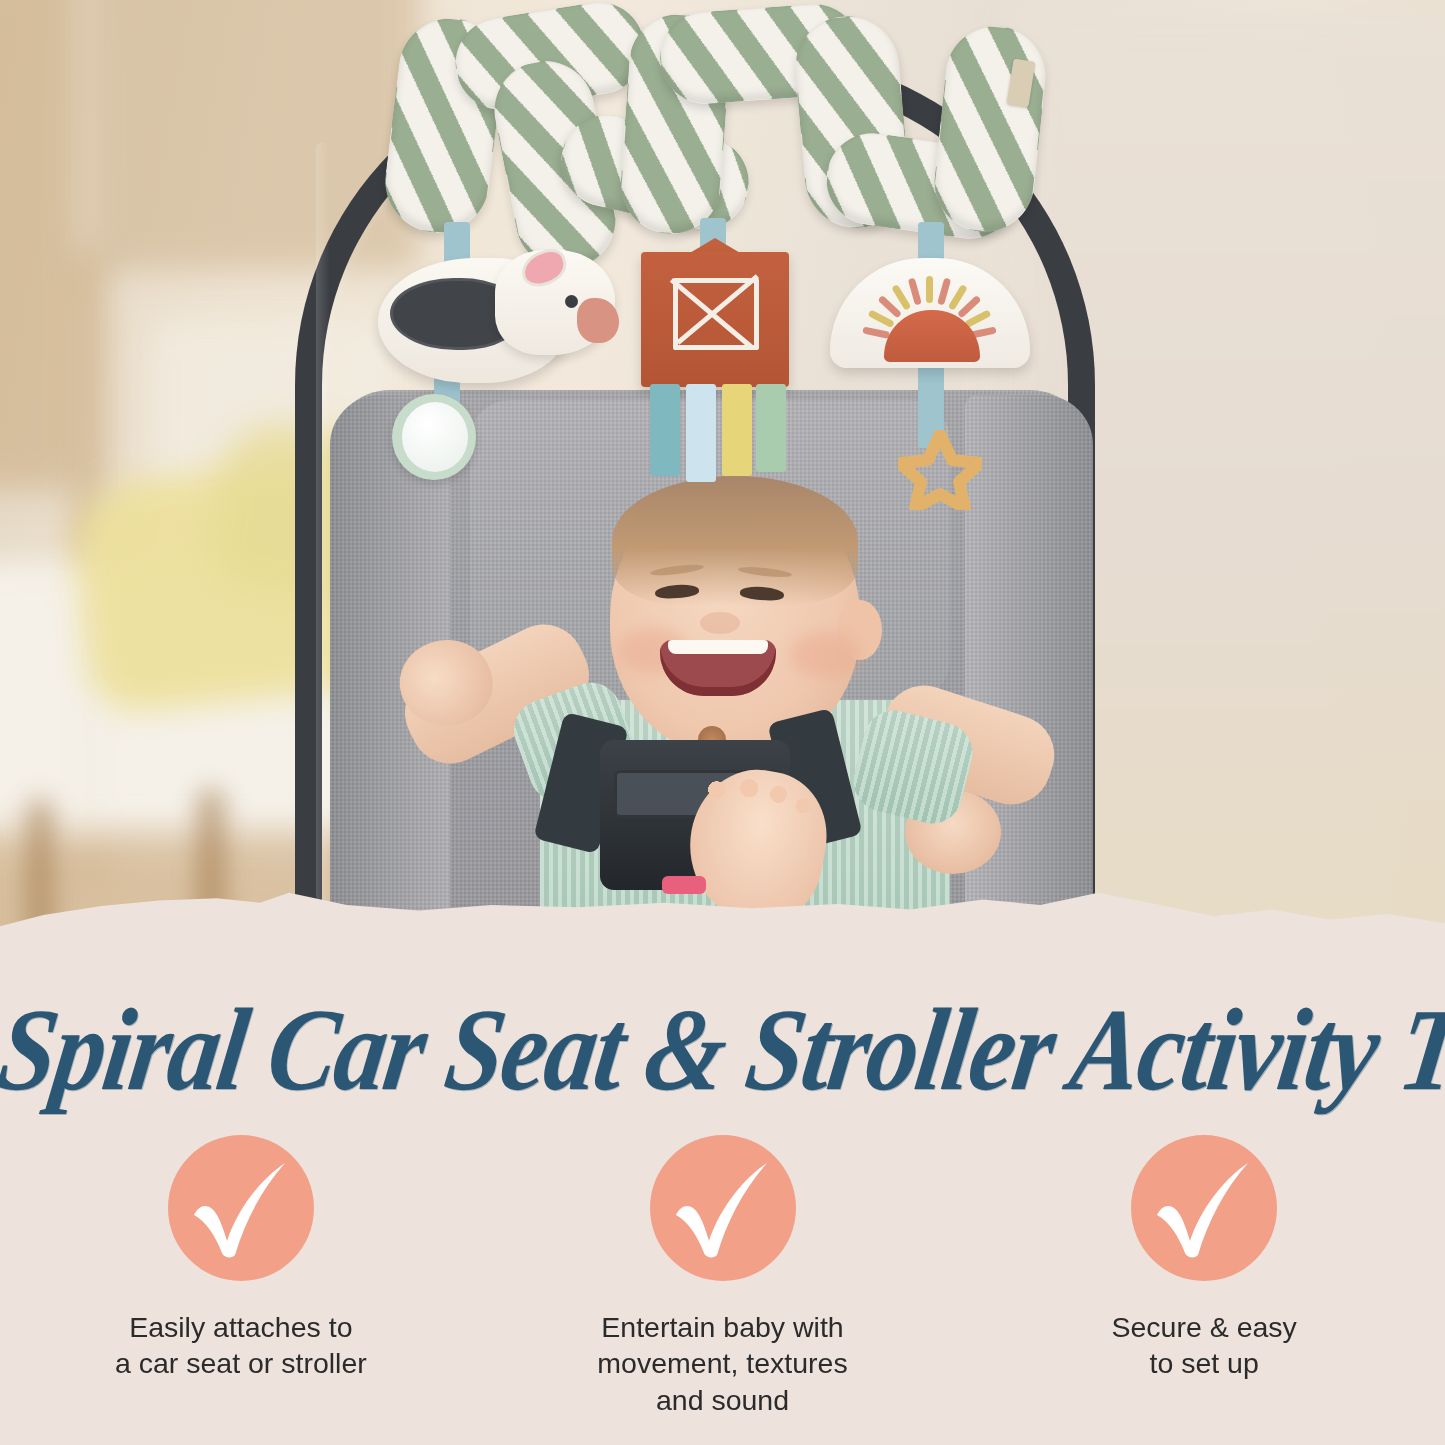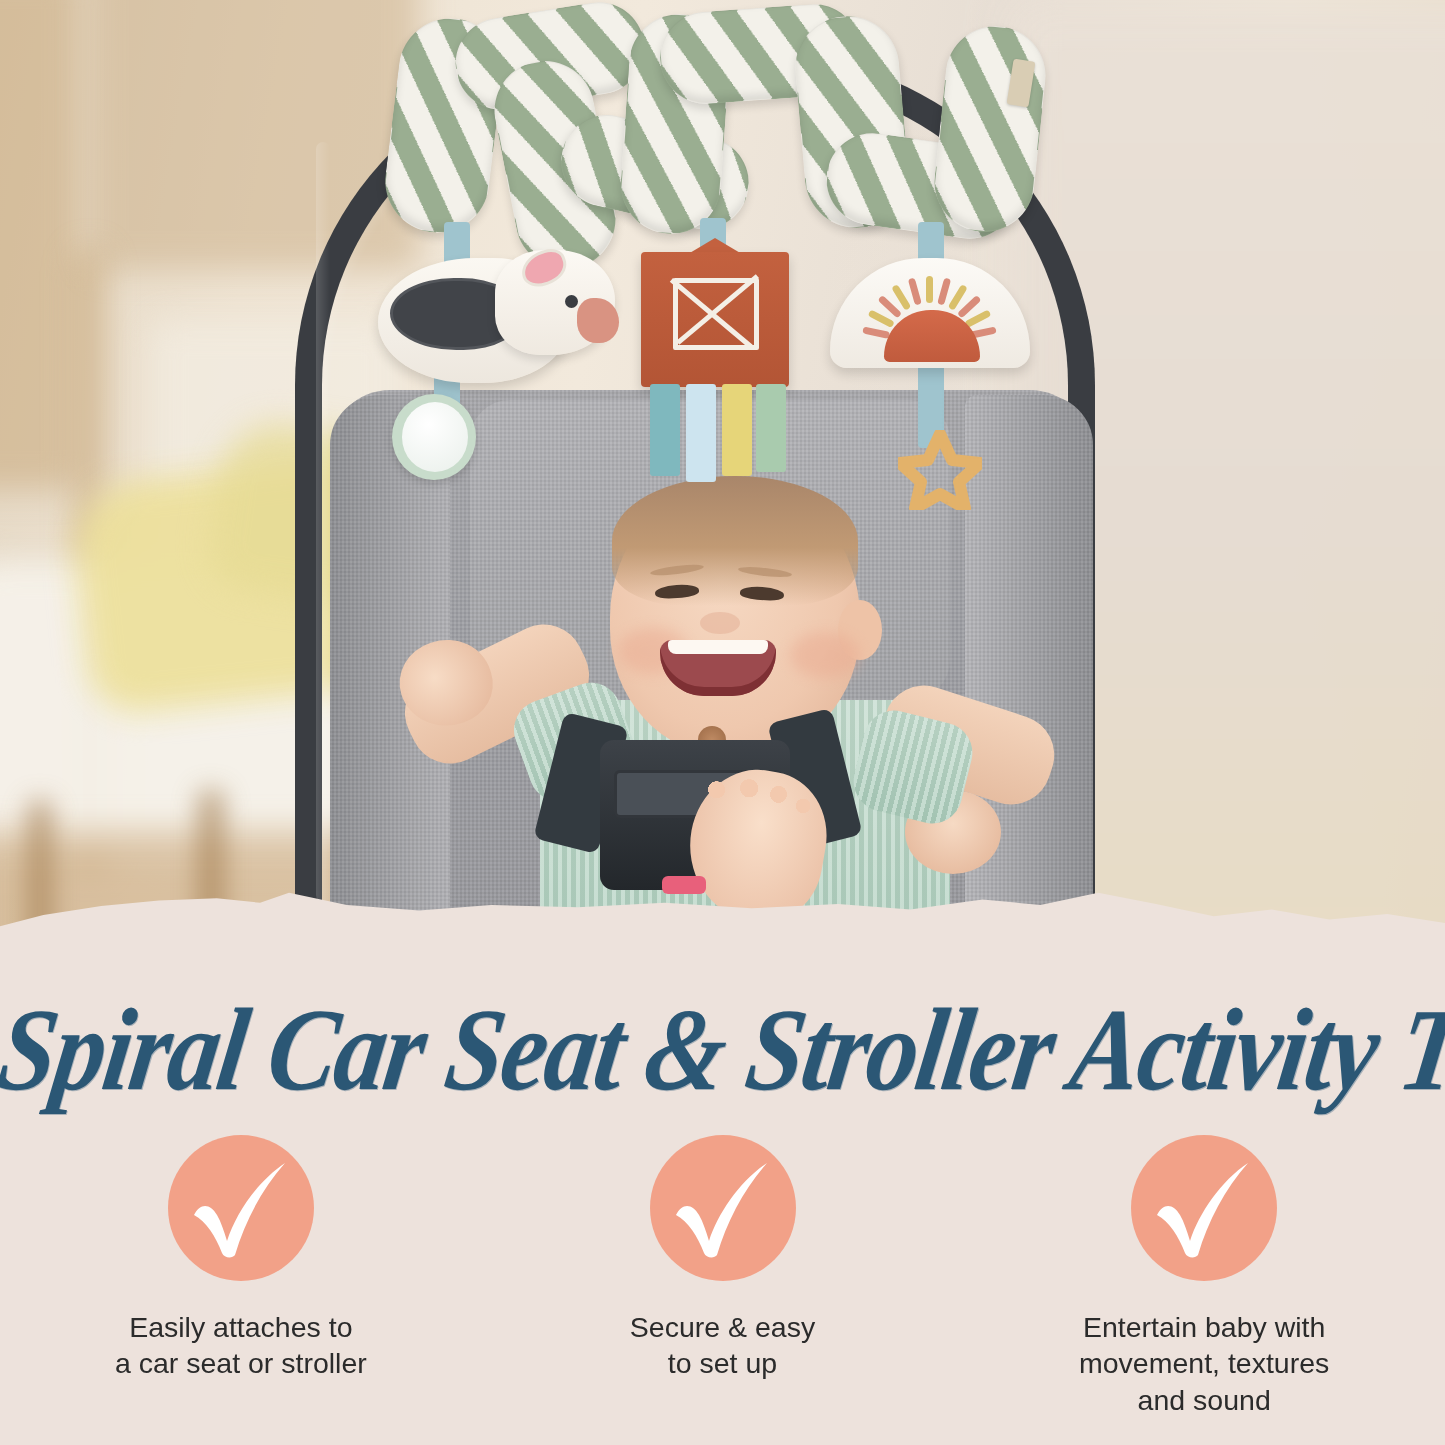--- a/index.html
+++ b/index.html
@@ -515,23 +515,23 @@
         </svg>
       </div>
       <div class="feature-text">Easily attaches to<br>a car seat or stroller</div>
     </div>
     <div class="feature">
       <div class="check-circle" style="background: rgb(242, 161, 136);">
         <svg width="102" height="100" viewBox="0 0 102 100">
           <path d="M4 56 C10 44 20 44 27 56 C31 63 34 72 37 82 C46 54 68 22 95 4 C72 30 55 62 45 96 C42 100 34 99 32 94 C26 78 16 62 4 56 Z" fill="#FFFFFF"></path>
         </svg>
       </div>
-      <div class="feature-text">Secure &amp; easy<br>to set up</div>
+      <div class="feature-text">Entertain baby with<br>movement, textures<br>and sound</div>
     </div>
     <div class="feature">
       <div class="check-circle" style="background: rgb(242, 161, 136);">
         <svg width="102" height="100" viewBox="0 0 102 100">
           <path d="M4 56 C10 44 20 44 27 56 C31 63 34 72 37 82 C46 54 68 22 95 4 C72 30 55 62 45 96 C42 100 34 99 32 94 C26 78 16 62 4 56 Z" fill="#FFFFFF"></path>
         </svg>
       </div>
-      <div class="feature-text">Entertain baby with<br>movement, textures<br>and sound</div>
+      <div class="feature-text">Secure &amp; easy<br>to set up</div>
     </div>
   </div>
 
 </body></html>

